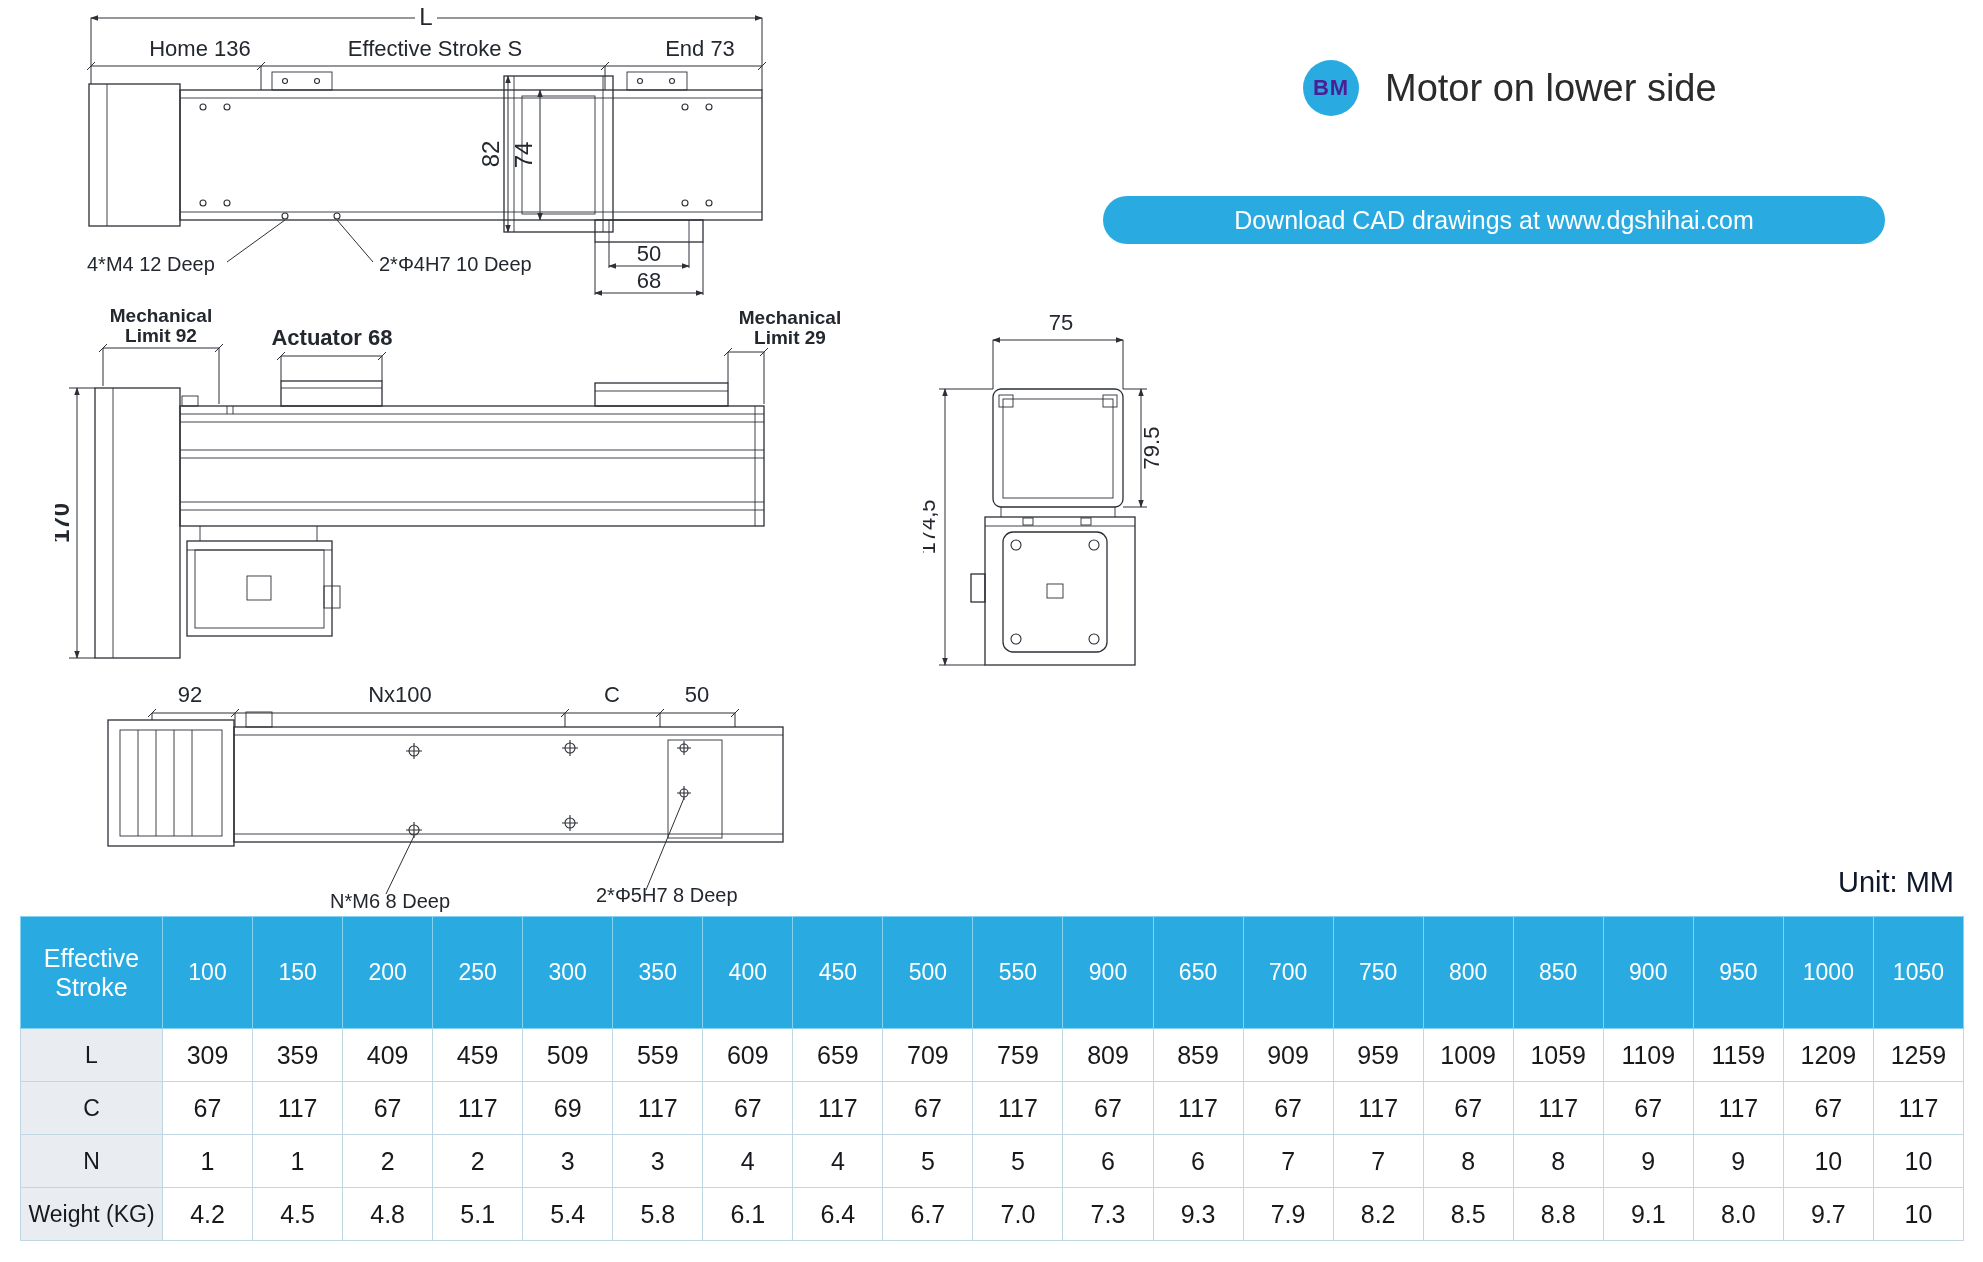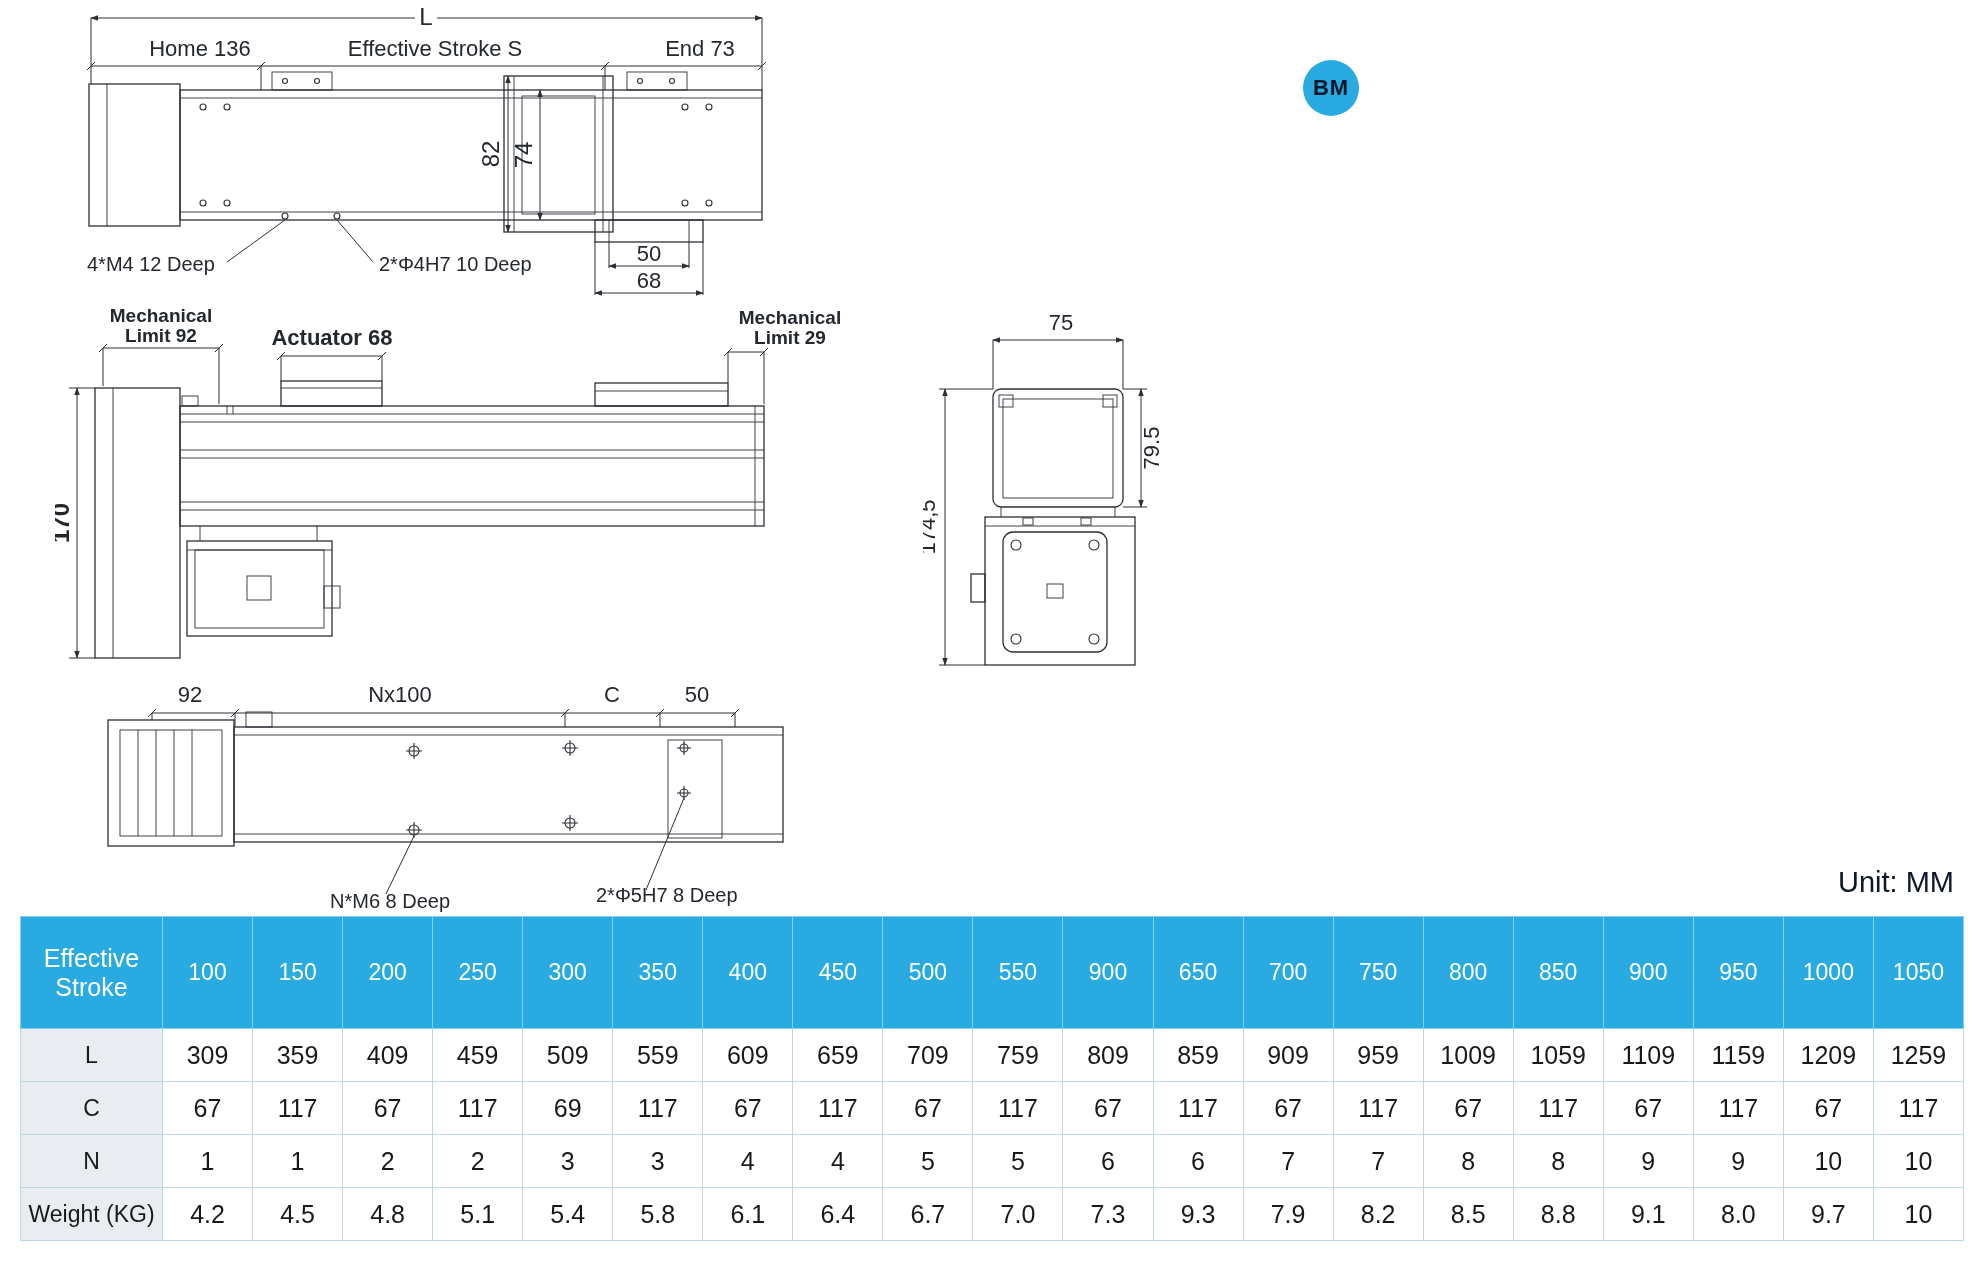--- a/index.html
+++ b/index.html
@@ -8,21 +8,21 @@
 
   .drawing { position:absolute; }
   svg text { font-family:"Liberation Sans", sans-serif; fill:#23272e; }
   svg .ln { stroke:#2b2f36; fill:none; stroke-width:1.3; }
   svg .thin { stroke:#2b2f36; fill:none; stroke-width:0.9; }
   svg .dim { stroke:#2b2f36; fill:none; stroke-width:1; }
   svg .hole { stroke:#2b2f36; fill:none; stroke-width:1.1; }
   .t19 { font-size:19px; } .t20 { font-size:20px; } .t22 { font-size:22px; } .t24 { font-size:24px; }
 
   .brand { position:absolute; left:1303px; top:60px; display:flex; align-items:center; gap:26px; }
-  .badge { width:56px; height:56px; border-radius:50%; background:var(--accent,#29abe2); color:#0f172a;
+  .badge { width:56px; height:56px; border-radius:50%; background:var(--accent,#29abe2); color:#4c1d95;
            display:flex; align-items:center; justify-content:center; font-size:22px; font-weight:bold; letter-spacing:1px; }
   .title { font-size:38px; color:#2b2b2b; }
 
   .download-pill { position:absolute; left:1103px; top:196px; width:782px; height:48px; border-radius:24px;
            background:var(--accent,#29abe2); color:#fff; font-size:25px; display:flex; align-items:center;
            justify-content:center; cursor:pointer; }
 
   .unit { position:absolute; left:1838px; top:866px; font-size:29px; color:#0f172a; }
 
   table.spec { position:absolute; left:20px; top:916px; width:1944px; border-collapse:collapse;
@@ -263,22 +263,24 @@
         <text class="t22" x="522" y="30" text-anchor="middle">C</text>
         <text class="t22" x="607" y="30" text-anchor="middle">50</text>
         <text class="t20" x="240" y="236">N*M6  8 Deep</text>
         <text class="t20" x="506" y="230">2*Φ5H7  8 Deep</text>
       </g>
     </svg>
   </div>
 
   <div class="brand">
     <div class="badge">BM</div>
+    <div class="title">Motor on lower side</div>
   </div>
 
+  <div class="download-pill">Download CAD drawings at www.dgshihai.com</div>
 
   <div class="unit">Unit: MM</div>
 
   <table class="spec">
     <thead>
       <tr>
           <th class="corner">Effective Stroke</th>
           <th>100</th>
           <th>150</th>
           <th>200</th>

